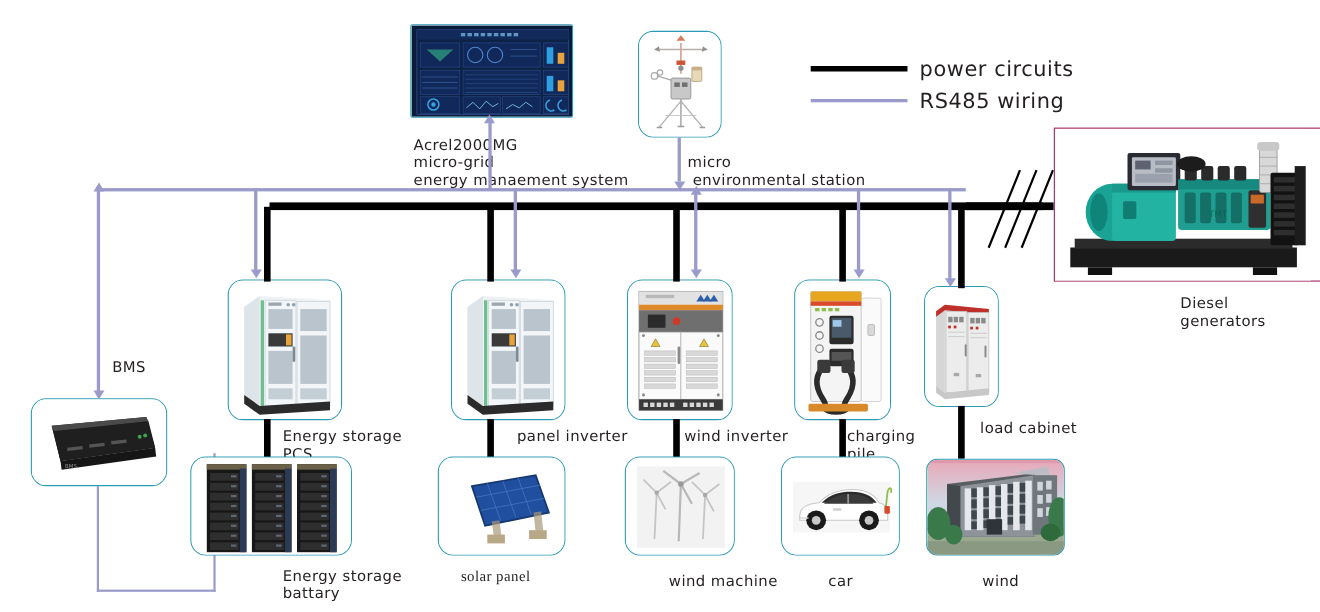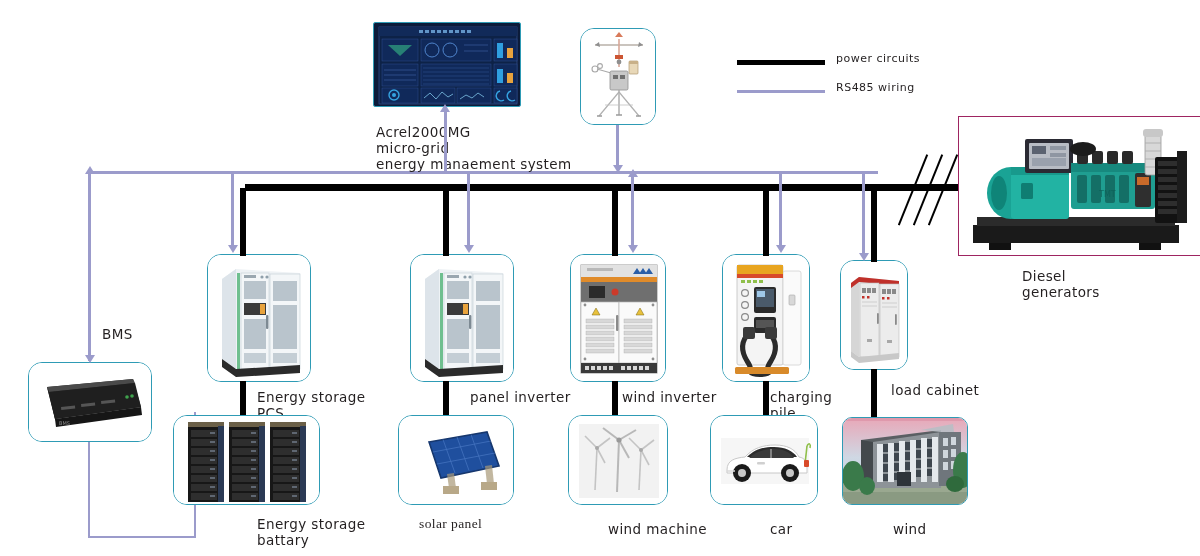--- a/index.html
+++ b/index.html
@@ -52,21 +52,21 @@
     border:1.6px solid #9e2461;
     border-radius:0;
   }
   .frame.mon{
     border:1.6px solid #2e9bb5;
     border-radius:2px;
   }
   
   .leg-line-pwr{position:absolute;height:5px;background:#000;}
   .leg-line-rs{position:absolute;height:3px;background:#9b9bcb;}
-  .leg-txt{position:absolute;font-size:11px;letter-spacing:.5px;color:#231f20;}
+  .leg-txt{position:absolute;font-size:19px;letter-spacing:.5px;color:#231f20;}
   
   .slash{
     position:absolute;
     width:2.2px;
     background:#000;
     transform-origin:center;
   }
 </style>
 </head>
 <body>
@@ -179,20 +179,22 @@
       <rect x="39" y="46" width="5" height="4" fill="#6f6f6f"></rect>
       <line x1="38" y1="61" x2="38" y2="86" stroke="#a8a8a8" stroke-width="1.4"></line>
       <line x1="38" y1="63" x2="18" y2="87" stroke="#b0b0b0" stroke-width="1.2"></line>
       <line x1="38" y1="63" x2="58" y2="87" stroke="#b0b0b0" stroke-width="1.2"></line>
       <line x1="24" y1="76" x2="52" y2="76" stroke="#c0c0c0" stroke-width=".8"></line>
       <path d="M16 87 L21 87" stroke="#9a9a9a" stroke-width="1.4"></path>
       <path d="M55 87 L60 87" stroke="#9a9a9a" stroke-width="1.4"></path>
       <path d="M35 86 L41 86" stroke="#9a9a9a" stroke-width="1.4"></path>
     </svg>
   </div>
+  <div class="lbl" style="left:625px;top:140px;">micro
+ environmental station</div>
 
   <div class="rs" style="left:616px;top:125px;width:2.6px;height:40px;"></div>
   <div class="rs" style="left:616px;top:171px;width:2.6px;height:0px;"></div>
 
   <div class="frame gen" style="left:958px;top:116px;width:255px;height:140px;">
     <svg viewBox="0 0 233 140" width="233" height="140">
       <rect x="0" y="0" width="233" height="140" fill="#ffffff"></rect>
       <rect x="14" y="108" width="206" height="18" fill="#1a1a1a"></rect>
       <rect x="18" y="100" width="198" height="9" fill="#2b2b2b"></rect>
       <rect x="30" y="126" width="22" height="7" fill="#111"></rect>
@@ -240,21 +242,21 @@
         <rect x="199" y="60" width="20" height="5"></rect>
           <rect x="199" y="68" width="20" height="5"></rect>
         <rect x="199" y="76" width="20" height="5"></rect>
           <rect x="199" y="84" width="20" height="5"></rect>
         <rect x="199" y="92" width="20" height="5"></rect>
       </g>
       <rect x="218" y="34" width="10" height="72" fill="#1c1c1c"></rect>
       <text x="140" y="80" font-family="DejaVu Sans" font-size="8" fill="#0d5f57" opacity=".8">TMT</text>
     </svg>
   </div>
-  <div class="lbl" style="left:1022px;top:268px;">Diesel
+  <div class="lbl" style="left:1073px;top:268px;">Diesel
 generators</div>
 
   <div class="frame" style="left:28px;top:362px;width:124px;height:80px;">
     <svg viewBox="0 0 124 80" width="124" height="80">
       <rect x="0" y="0" width="124" height="80" fill="#ffffff"></rect>
       <path d="M18 24 L104 16 L112 44 L26 56 Z" fill="#2c2c2c"></path>
       <path d="M18 24 L104 16 L106 20 L20 29 Z" fill="#4a4a4a"></path>
       <path d="M18 24 L20 29 L28 60 L26 56 Z" fill="#1c1c1c"></path>
       <path d="M20 29 L106 20 L112 44 L26 56 Z" fill="#1f1f1f"></path>
       <path d="M26 56 L112 44 L113 52 L27 64 Z" fill="#161616"></path>
@@ -585,21 +587,21 @@
       <circle cx="31" cy="57" r="9" fill="#1a1a1a"></circle>
       <circle cx="31" cy="57" r="4" fill="#c8c8c8"></circle>
       <circle cx="79" cy="57" r="9" fill="#1a1a1a"></circle>
       <circle cx="79" cy="57" r="4" fill="#c8c8c8"></circle>
       <path d="M94 48 L96 30" stroke="#8fbf4a" stroke-width="1.6" fill="none"></path>
       <path d="M96 30 C98 26 100 28 99 32" stroke="#8fbf4a" stroke-width="1.6" fill="none"></path>
       <rect x="93" y="44" width="5" height="7" rx="1" fill="#d84a2a"></rect>
       <path d="M16 55 L24 55" stroke="#d8d8d8" stroke-width="1.4"></path>
     </svg>
   </div>
-  <div class="lbl" style="left:753px;top:521px;margin-left:17px;">car</div>
+  <div class="lbl" style="left:753px;top:521px;">car</div>
 
   <div class="frame" style="left:840px;top:260px;width:68px;height:110px;">
     <svg viewBox="0 0 68 110" width="68" height="110">
       <rect x="0" y="0" width="68" height="110" fill="#ffffff"></rect>
       <path d="M10 22 L18 16 L58 20 L58 92 L18 96 L10 90 Z" fill="#e6e6e6"></path>
       <path d="M10 22 L18 16 L18 96 L10 90 Z" fill="#d6d6d6"></path>
       <path d="M10 22 L18 16 L58 20 L58 25 L18 21 L10 27 Z" fill="#c0302a"></path>
       <rect x="19" y="22" width="19" height="74" fill="#ececec" stroke="#bdbdbd" stroke-width=".6"></rect>
       <rect x="39" y="23" width="19" height="73" fill="#ececec" stroke="#bdbdbd" stroke-width=".6"></rect>
       <g fill="#8a8a8a">

